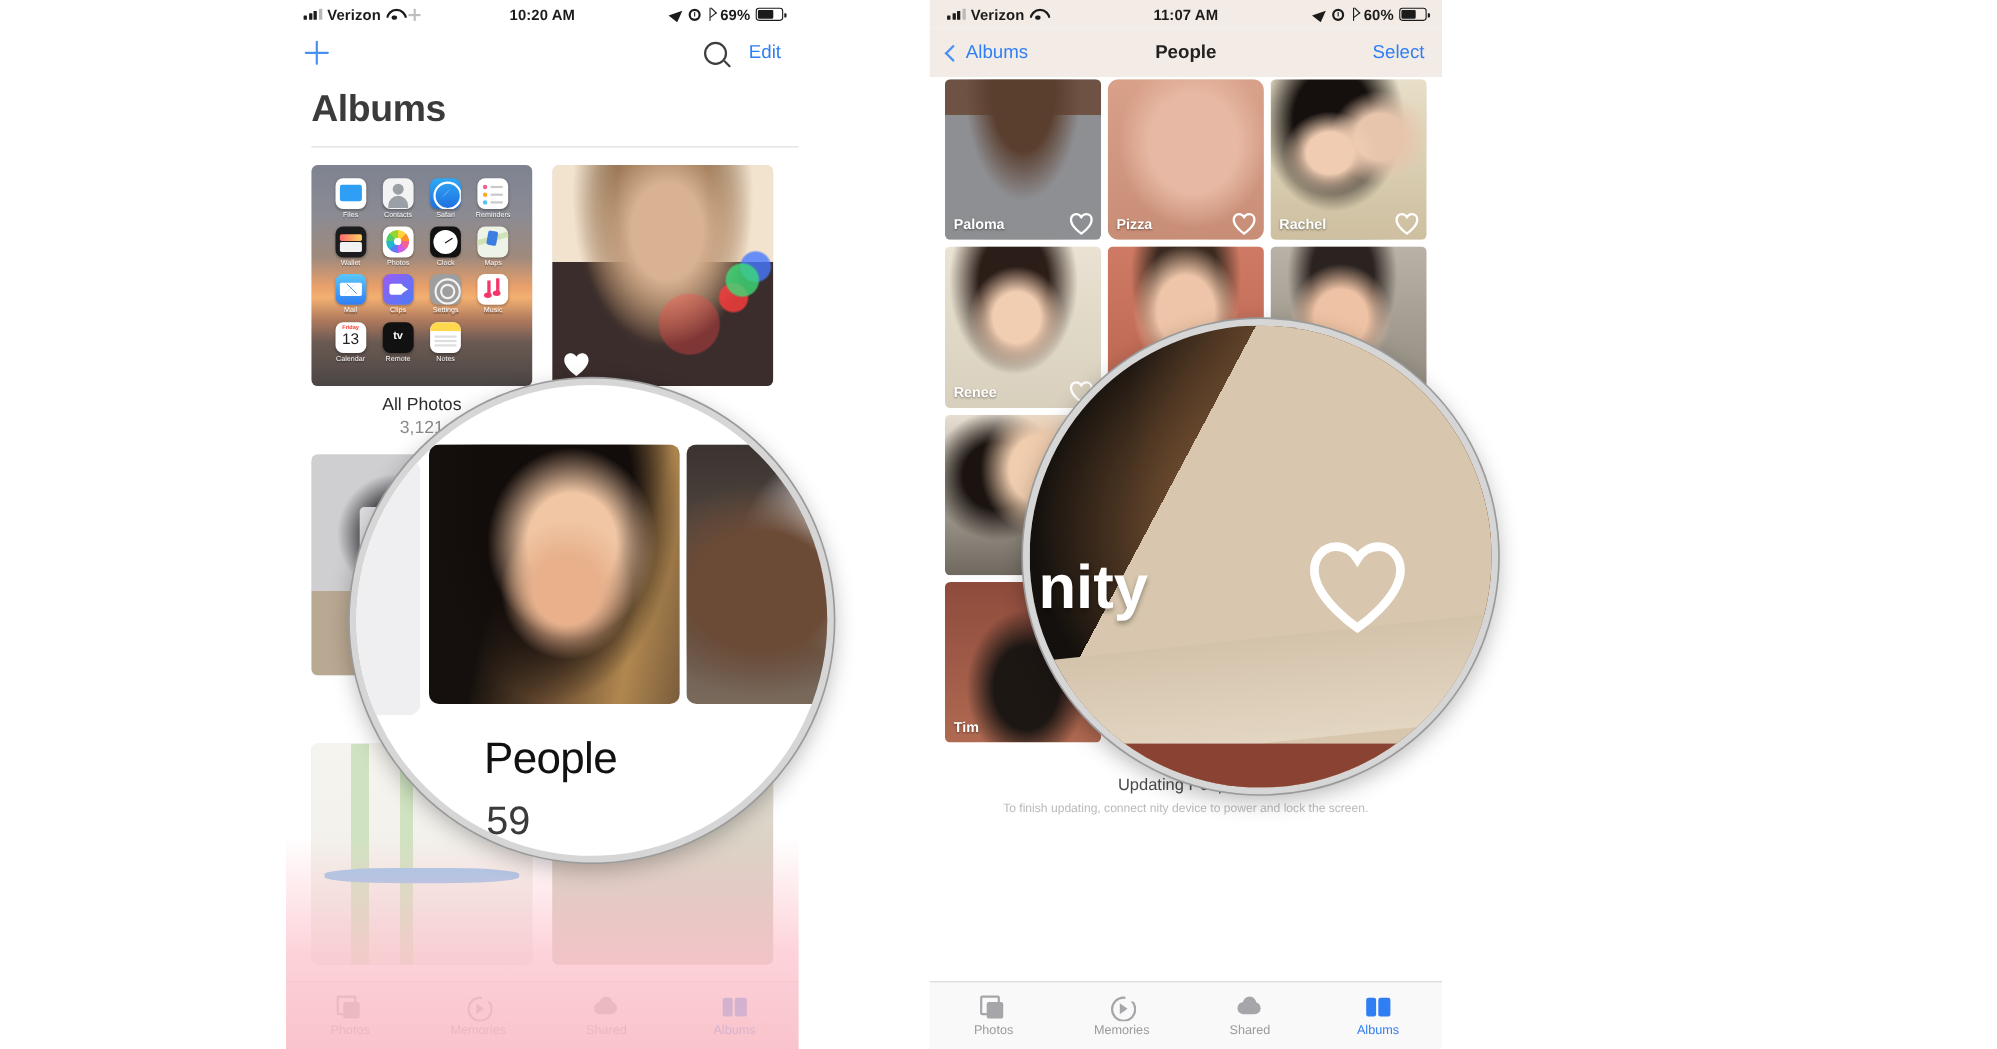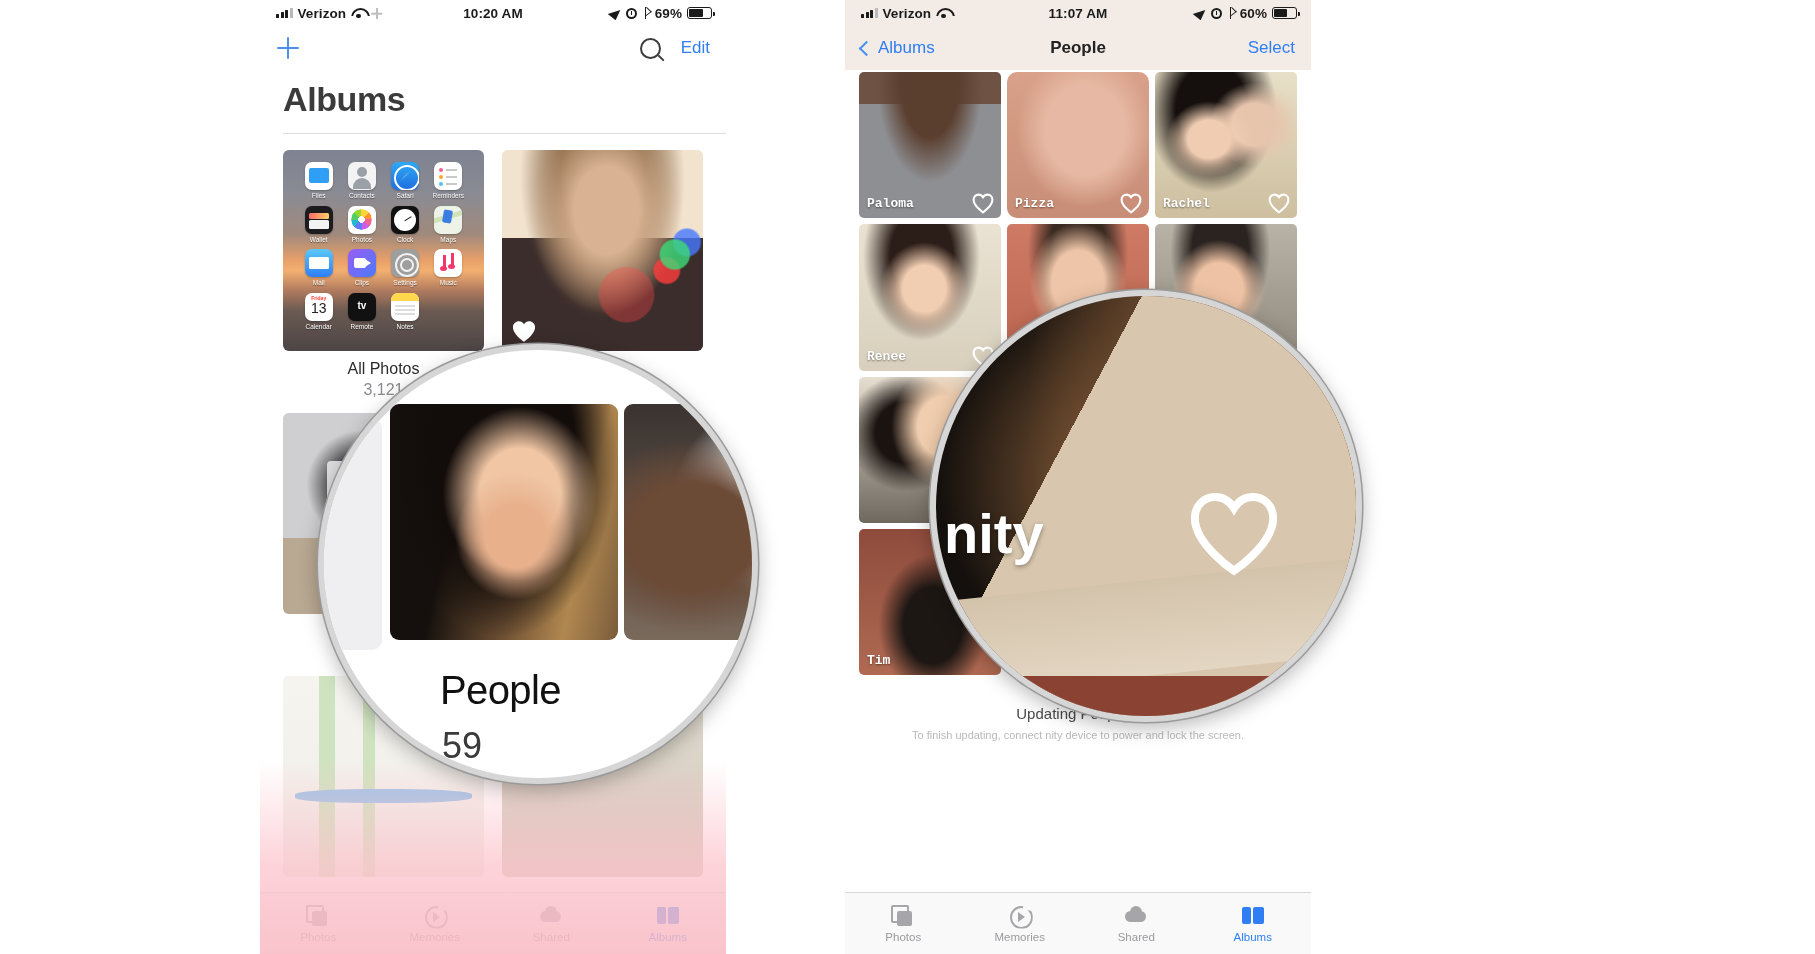--- a/index.html
+++ b/index.html
@@ -297,21 +297,21 @@
   .ti-albums::before{ content:""; position:absolute; left:2px; top:2px; width:9px; height:17px;
                       background:#2f7ef3; border-radius:2px; }
   .ti-albums::after{ content:""; position:absolute; left:13px; top:2px; width:11px; height:17px;
                      background:#2f7ef3; border-radius:2px; }
 
   
   .people-grid{
     display:grid; grid-template-columns: repeat(3, 1fr); gap:6px;
     padding: 0 14px;
   }
-  .person{ position:relative; aspect-ratio: 1/1.03; border-radius:5px; overflow:hidden; background:#ddd;font-family:Liberation Mono, monospace; }
+  .person{ position:relative; aspect-ratio: 1/1.03; border-radius:5px; overflow:hidden; background:#ddd; }
   .person .pname{
     position:absolute; left:8px; bottom:7px; color:#fff; font-size:13px; font-weight:700;
     text-shadow: 0 1px 2px rgba(0,0,0,.45);
   }
   .person .phe{ position:absolute; right:6px; bottom:4px; width:24px; height:22px; }
   .pname.censored{
     color:transparent; background:
       repeating-linear-gradient(90deg,#efefef 0 6px,#c9c3bb 6px 11px,#f6f6f6 11px 16px,#b9b2a9 16px 21px);
     height:13px; width:64px; border-radius:1px;
   }

